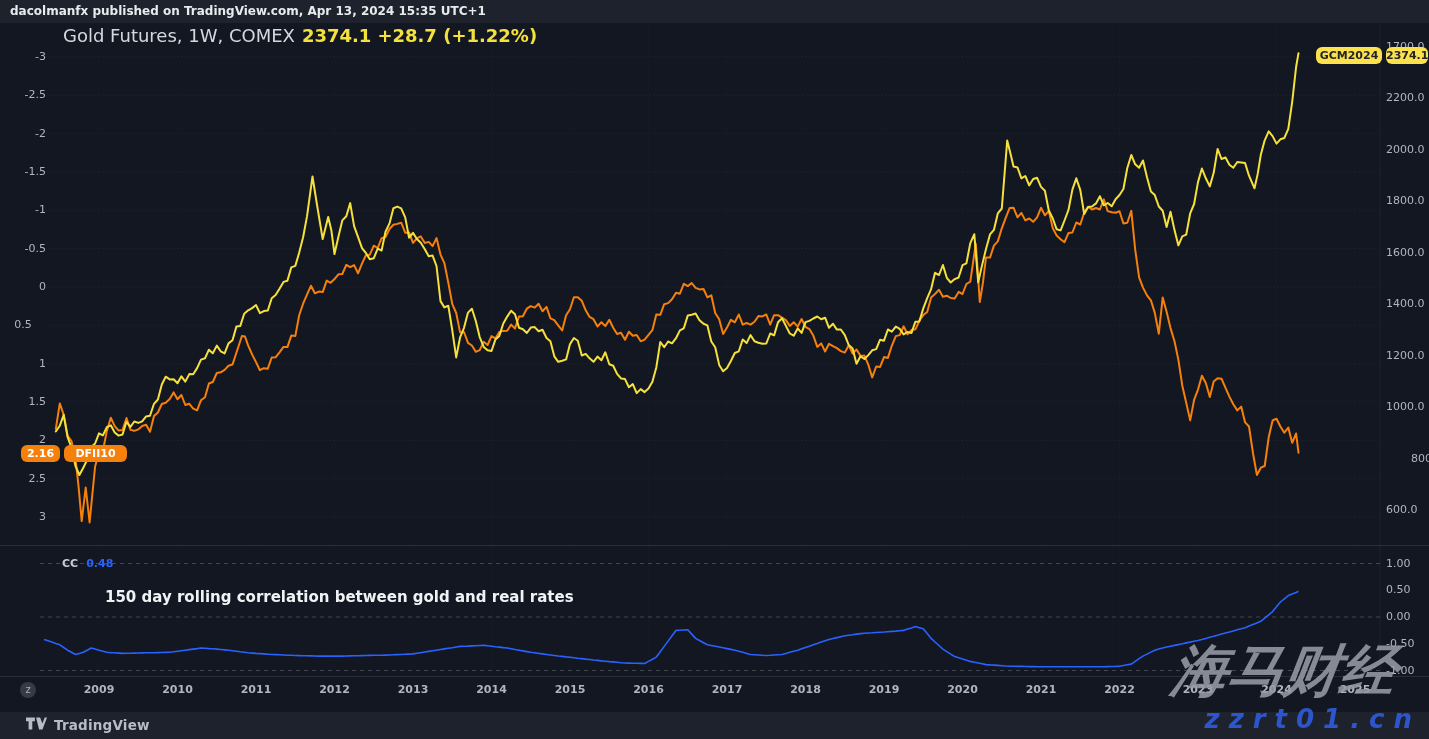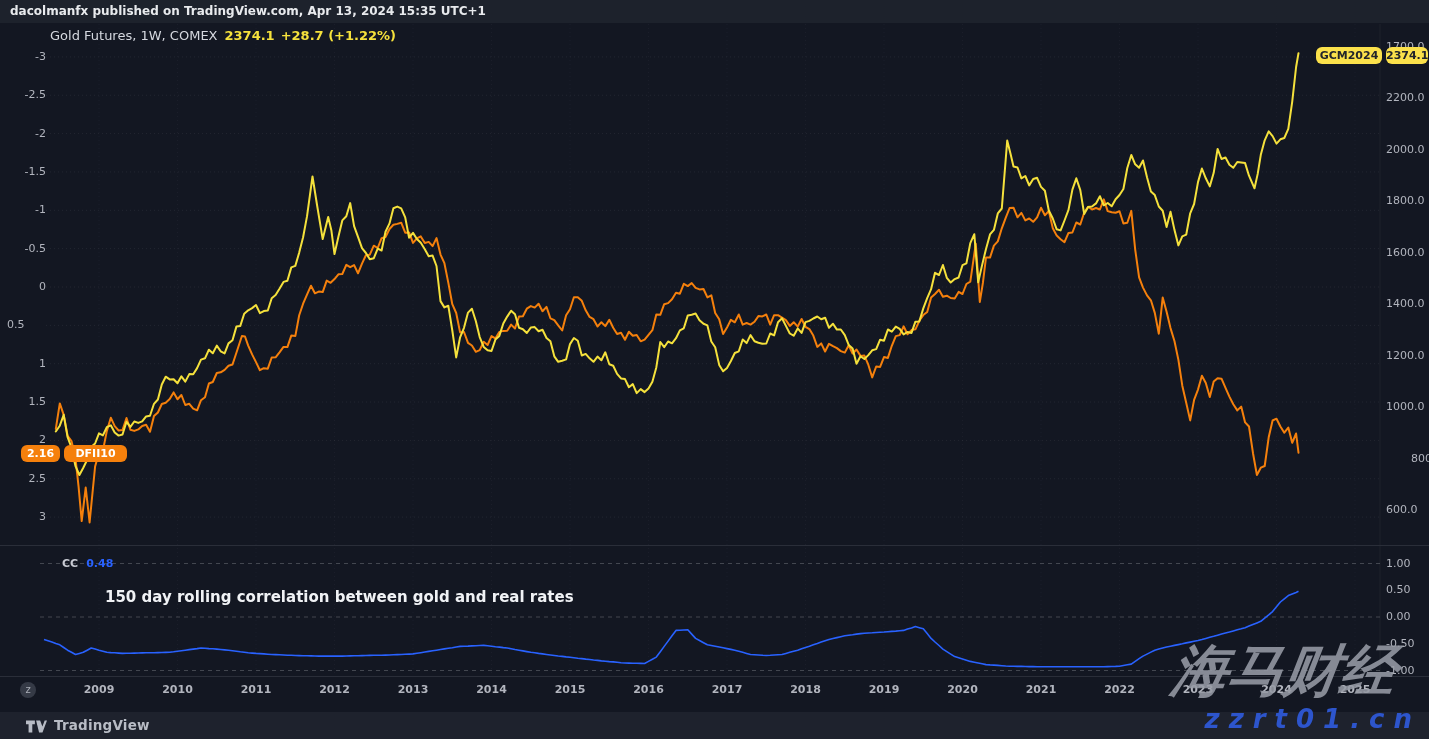--- a/index.html
+++ b/index.html
@@ -1,39 +1,39 @@
 <!DOCTYPE html>
 <html><head>
 <meta charset="utf-8">
 <style>
   html,body{margin:0;padding:0;background:#0b0e15;}
   #root{position:relative;width:1429px;height:739px;background:#131722;overflow:hidden;
         font-family:"DejaVu Sans","Liberation Sans",sans-serif;}
   .attribution{position:absolute;left:0;top:0;width:1429px;height:23px;background:#1d222c;
         color:#e8eaed;font-size:12px;font-weight:bold;line-height:23px;padding-left:10px;box-sizing:border-box;}
   #chart-svg{position:absolute;left:0;top:0;pointer-events:none;}
-  .legend{position:absolute;left:50px;top:26px;font-size:13px;color:#d5d8df;}
+  .legend{position:absolute;left:63px;top:26px;font-size:18px;color:#d5d8df;}
   .legend-row{height:19px;line-height:19px;white-space:nowrap;}
   .legend-row .val{font-weight:bold;margin-left:7px;}
   .legend-row .chg{margin-left:6px;font-weight:bold;}
   .yellow{color:#f5e13c;}
   .orange{color:#f5800c;}
   .badge{position:absolute;height:17px;line-height:17px;font-size:11px;font-weight:bold;
          text-align:center;border-radius:6px;}
   .badge.yb{background:#fbe14b;color:#22242b;}
   .badge.ob{background:#f5800c;color:#ffffff;}
   .tick{position:absolute;font-size:11px;color:#b2b5be;white-space:nowrap;}
   .cc-row{position:absolute;left:62px;top:557px;font-size:11px;font-weight:bold;color:#c9ccd4;}
   .cc-row .ccval{color:#2962ff;margin-left:8px;}
   .annotation{position:absolute;left:105px;top:588px;font-size:15px;font-weight:bold;color:#f0f2f5;}
   .divider{position:absolute;left:0;width:1429px;height:1px;background:#2a2e39;}
   .z-badge{position:absolute;left:20px;top:682px;width:16px;height:16px;border-radius:50%;
            background:#3c414d;color:#c5c9d2;font-size:10px;line-height:16px;text-align:center;opacity:.85;}
   .footer{position:absolute;left:0;top:712px;width:1429px;height:27px;background:#1e222d;}
-  .tv-brand{position:absolute;left:26px;top:717px;display:flex;align-items:flex-end;color:#b8bcc5;
+  .tv-brand{position:absolute;left:26px;top:717px;display:flex;align-items:flex-start;color:#b8bcc5;
             font-size:13.5px;font-weight:bold;letter-spacing:.2px;}
   .tv-brand svg{margin-right:7px;display:block;}
   .wm-cn{position:absolute;left:1172px;top:634px;font-size:56px;font-weight:900;font-style:italic;
          color:rgba(150,155,165,.88);transform:skewX(-8deg);white-space:nowrap;letter-spacing:0px;}
   .wm-site{position:absolute;right:8px;top:704px;font-size:26px;font-weight:900;font-style:italic;
            color:#2d55cc;letter-spacing:9px;white-space:nowrap;}
 </style>
 </head>
 <body>
 
@@ -91,21 +91,21 @@
   </div>
 
   <div id="left-axis">
       <span class="tick" style="left: 0px; top: 49.9px; width: 46px; text-align: right; position: absolute;">-3</span>
       <span class="tick" style="left: 0px; top: 88.25px; width: 46px; text-align: right; position: absolute;">-2.5</span>
       <span class="tick" style="left: 0px; top: 126.6px; width: 46px; text-align: right; position: absolute;">-2</span>
       <span class="tick" style="left: 0px; top: 164.95px; width: 46px; text-align: right; position: absolute;">-1.5</span>
       <span class="tick" style="left: 0px; top: 203.3px; width: 46px; text-align: right; position: absolute;">-1</span>
       <span class="tick" style="left: 0px; top: 241.65px; width: 46px; text-align: right; position: absolute;">-0.5</span>
       <span class="tick" style="left: 0px; top: 280px; width: 46px; text-align: right; position: absolute;">0</span>
-      <span class="tick" style="left: 0px; top: 318.35px; width: 46px; text-align: left; position: absolute; padding-left: 7px;">0.5</span>
+      <span class="tick" style="left: 0px; top: 318.35px; width: 46px; text-align: center; position: absolute;">0.5</span>
       <span class="tick" style="left: 0px; top: 356.7px; width: 46px; text-align: right; position: absolute;">1</span>
       <span class="tick" style="left: 0px; top: 395.05px; width: 46px; text-align: right; position: absolute;">1.5</span>
       <span class="tick" style="left: 0px; top: 433.4px; width: 46px; text-align: right; position: absolute;">2</span>
       <span class="tick" style="left: 0px; top: 471.75px; width: 46px; text-align: right; position: absolute;">2.5</span>
       <span class="tick" style="left: 0px; top: 510.1px; width: 46px; text-align: right; position: absolute;">3</span>
     </div>
   <div id="right-axis">
       <span class="tick" style="left: 1386px; top: 39.5px; position: absolute;">1700.0</span>
       <span class="tick" style="left: 1386px; top: 91px; position: absolute;">2200.0</span>
       <span class="tick" style="left: 1386px; top: 142.5px; position: absolute;">2000.0</span>

